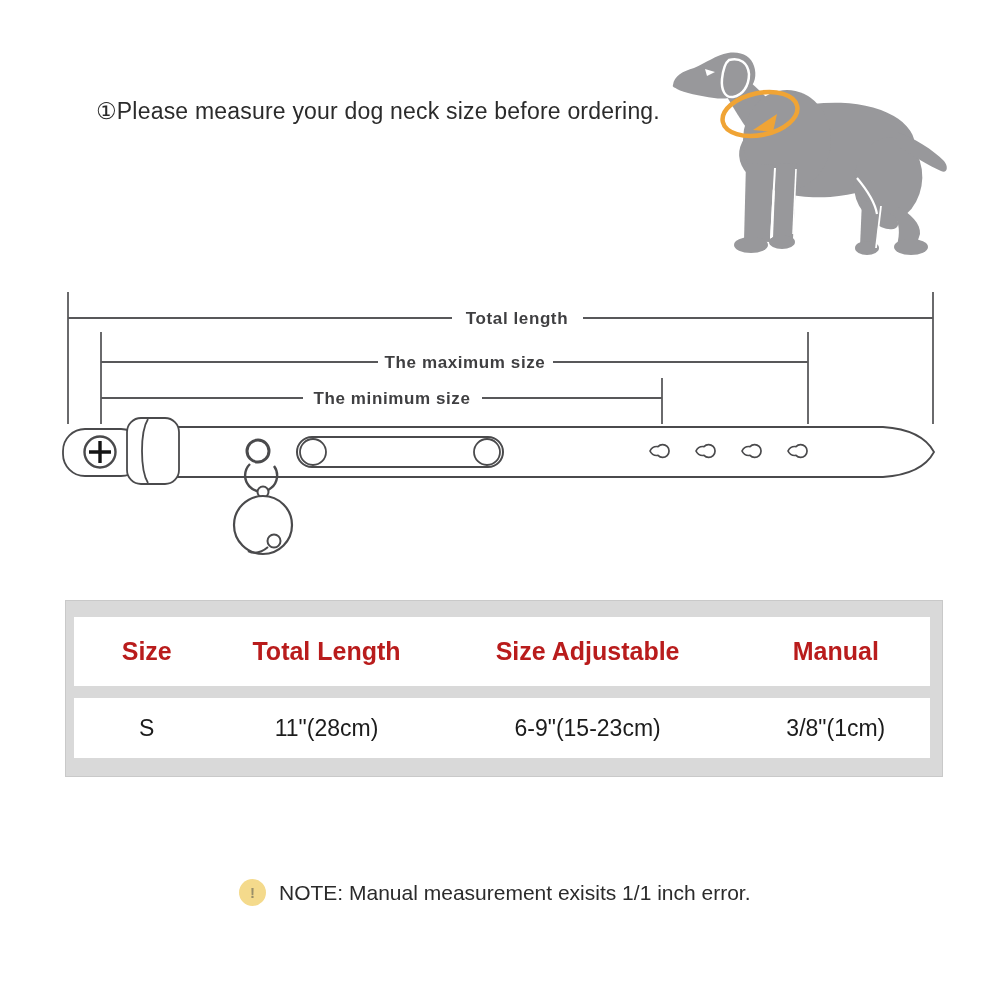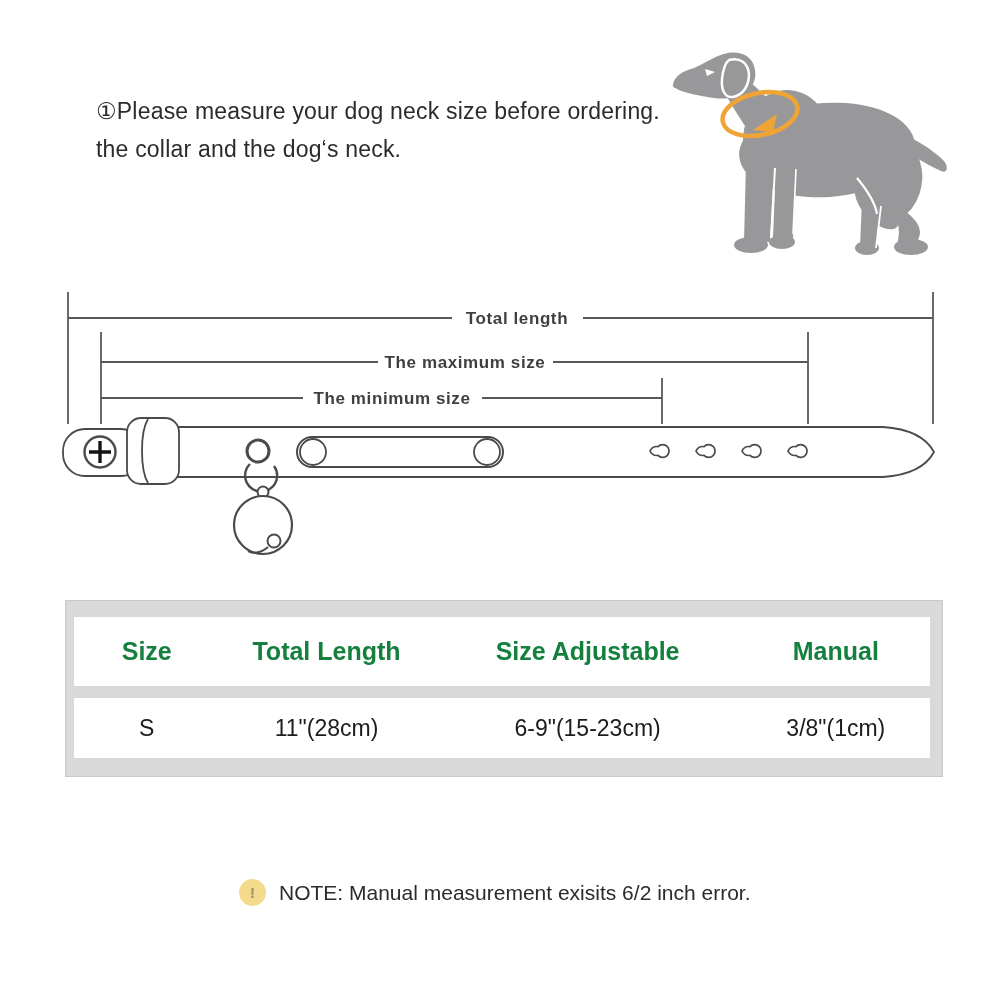--- a/index.html
+++ b/index.html
@@ -19,41 +19,40 @@
     font-family:"Liberation Sans","DejaVu Sans",sans-serif;
     font-size:17px; font-weight:bold; fill:#3f3f41; letter-spacing:0.6px;
   }
 
   
   .size-table {
     position:absolute; left:65px; top:600px; width:878px; height:177px;
     background:#d9d9d9; border:1px solid #c9c9c9; box-sizing:border-box;
   }
   .t-row { position:absolute; left:8px; width:856px; background:#ffffff; display:flex; align-items:center; }
-  .t-row.header { top:16px; height:69px; font-weight:bold; font-size:25px; color:#15803d; }
+  .t-row.header { top:16px; height:69px; font-weight:bold; font-size:25px; color:#b91c1c; }
   .t-row.data   { top:97px; height:60px; font-size:23px; color:#1c1c1c; }
   .t-cell { text-align:center; }
   .c0 { width:17%; } .c1 { width:25%; } .c2 { width:36%; } .c3 { width:22%; }
 
   
   .note { position:absolute; left:239px; top:879px; display:flex; align-items:center; color:#2b2b2b; font-size:21px; }
   .note-icon {
     width:27px; height:27px; border-radius:50%; background:#f4da8c;
     color:#9a8f68; font-size:15px; font-weight:bold;
     display:flex; align-items:center; justify-content:center; margin-right:13px;
   }
 </style>
 </head>
 <body>
 
 <div class="canvas">
 
   <section class="instructions">
     <p class="first">①Please measure your dog neck size before ordering.</p>
-    <p>the collar and the dog‘s neck.</p>
   </section>
 
   <svg class="dog-svg" viewBox="0 0 320 250" aria-hidden="true">
     <g fill="#98989b" stroke="none">
       <path d="M28,57 C29,48 38,43 49,40 C61,35 71,27 83,25 C96,23 106,28 109,38 C112,47 110,56 103,62 C95,69 81,72 69,70 C55,68 39,65 32,61 C29,59 27,59 28,57 Z"></path>
       <path d="M80,34 C102,50 122,68 138,88 L118,122 C100,100 84,74 72,50 Z"></path>
       <ellipse cx="182" cy="122" rx="88" ry="47" transform="rotate(-4 182 122)"></ellipse>
       <ellipse cx="142" cy="112" rx="44" ry="50"></ellipse>
       <path d="M101,135 L129,137 L125,214 L99,213 Z"></path>
       <ellipse cx="106" cy="217" rx="17" ry="8"></ellipse>
@@ -140,16 +139,16 @@
       <div class="t-cell c1">11"(28cm)</div>
       <div class="t-cell c2">6-9"(15-23cm)</div>
       <div class="t-cell c3">3/8"(1cm)</div>
     </div>
   </div>
 
   <div class="note">
     <span class="note-icon">
       <span>!</span>
     </span>
-    <span>NOTE: Manual measurement exisits 6/2 inch error.</span>
+    <span>NOTE: Manual measurement exisits 1/1 inch error.</span>
   </div>
 
 </div>
 
 </body></html>

